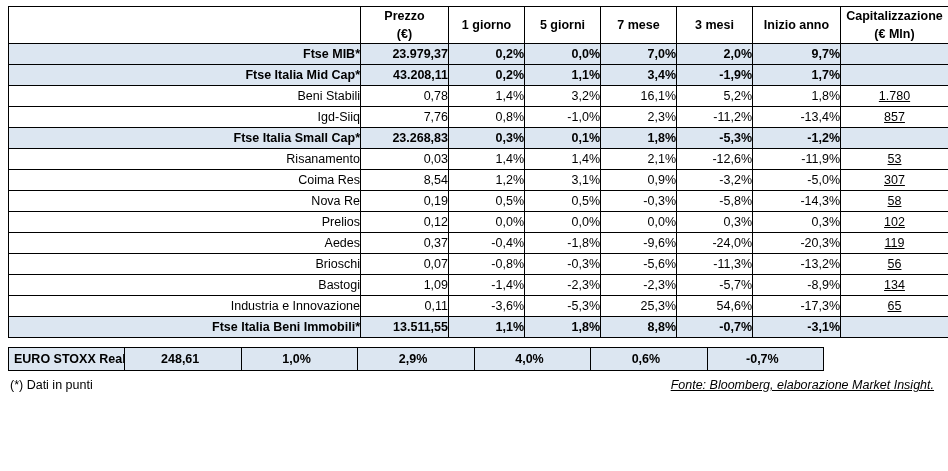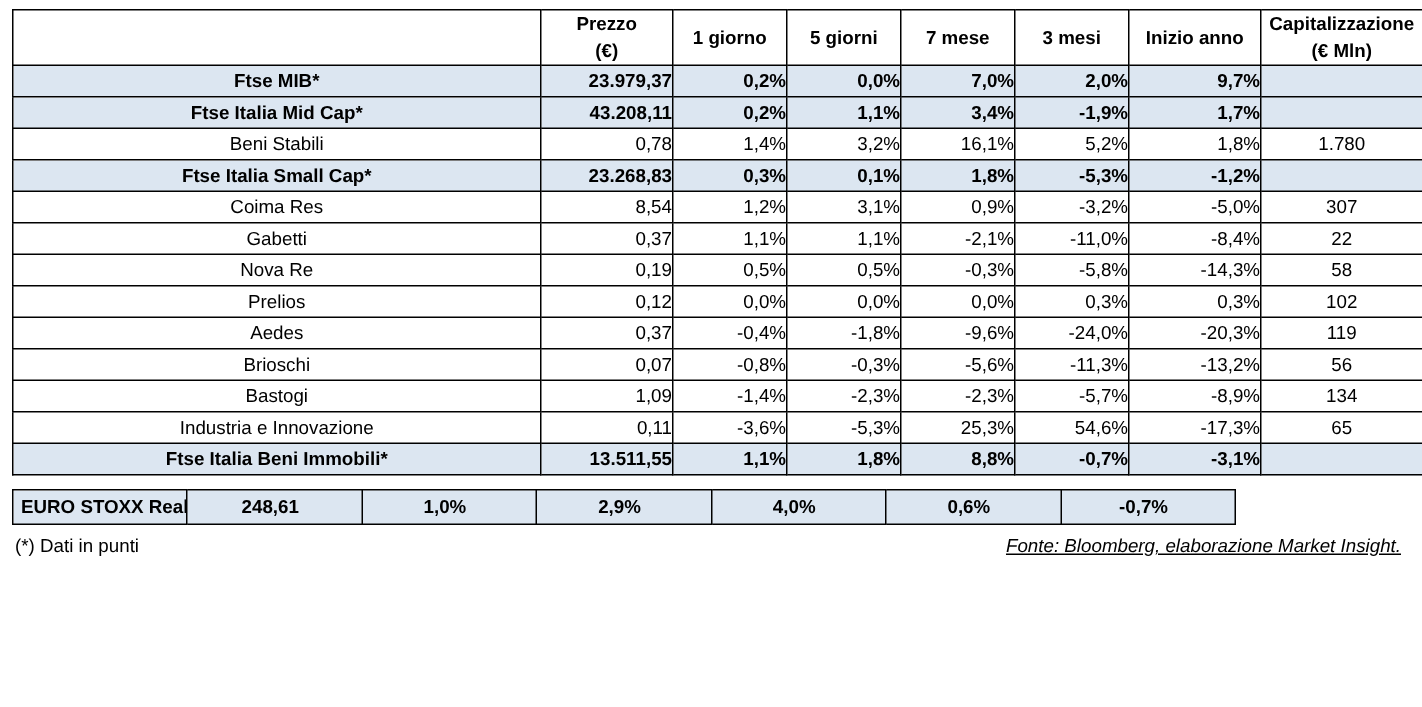--- a/index.html
+++ b/index.html
@@ -45,33 +45,34 @@
     text-align: center;
     font-weight: bold;
     font-size: 12.5px;
     background: #ffffff;
     padding: 0 3px;
   }
   thead th.blank { border: 1px solid #000; }
   thead th .l2 { display: block; }
 
   td.name {
-    text-align: center;
+    text-align: right;
     padding-left: 5px;
     white-space: nowrap;
     overflow: hidden;
   }
   td.num {
     text-align: right;
     padding-right: 7px;
     white-space: nowrap;
   }
   td.cap {
     text-align: center;
     white-space: nowrap;
+    text-decoration: underline;
   }
   tr.idx td {
     background: #dce6f1;
     font-weight: bold;
   }
   tr.plain td {
     background: #ffffff;
   }
   table.fin2 {
     border-collapse: collapse;
@@ -170,49 +171,59 @@
         <tr class="plain">
           <td class="name">Beni Stabili</td>
           <td class="num">0,78</td>
           <td class="num">1,4%</td>
           <td class="num">3,2%</td>
           <td class="num">16,1%</td>
           <td class="num">5,2%</td>
           <td class="num">1,8%</td>
           <td class="cap">1.780</td>
         </tr>
+        <tr class="plain">
+          <td class="name">Igd-Siiq</td>
+          <td class="num">7,76</td>
+          <td class="num">0,8%</td>
+          <td class="num">-1,0%</td>
+          <td class="num">2,3%</td>
+          <td class="num">-11,2%</td>
+          <td class="num">-13,4%</td>
+          <td class="cap">857</td>
+        </tr>
         <tr class="idx">
           <td class="name">Ftse Italia Small Cap*</td>
           <td class="num">23.268,83</td>
           <td class="num">0,3%</td>
           <td class="num">0,1%</td>
           <td class="num">1,8%</td>
           <td class="num">-5,3%</td>
           <td class="num">-1,2%</td>
           <td class="cap"></td>
         </tr>
         <tr class="plain">
+          <td class="name">Risanamento</td>
+          <td class="num">0,03</td>
+          <td class="num">1,4%</td>
+          <td class="num">1,4%</td>
+          <td class="num">2,1%</td>
+          <td class="num">-12,6%</td>
+          <td class="num">-11,9%</td>
+          <td class="cap">53</td>
+        </tr>
+        <tr class="plain">
           <td class="name">Coima Res</td>
           <td class="num">8,54</td>
           <td class="num">1,2%</td>
           <td class="num">3,1%</td>
           <td class="num">0,9%</td>
           <td class="num">-3,2%</td>
           <td class="num">-5,0%</td>
           <td class="cap">307</td>
-        </tr>
-        <tr class="plain">
-          <td class="name">Gabetti</td>
-          <td class="num">0,37</td>
-          <td class="num">1,1%</td>
-          <td class="num">1,1%</td>
-          <td class="num">-2,1%</td>
-          <td class="num">-11,0%</td>
-          <td class="num">-8,4%</td>
-          <td class="cap">22</td>
         </tr>
         <tr class="plain">
           <td class="name">Nova Re</td>
           <td class="num">0,19</td>
           <td class="num">0,5%</td>
           <td class="num">0,5%</td>
           <td class="num">-0,3%</td>
           <td class="num">-5,8%</td>
           <td class="num">-14,3%</td>
           <td class="cap">58</td>

